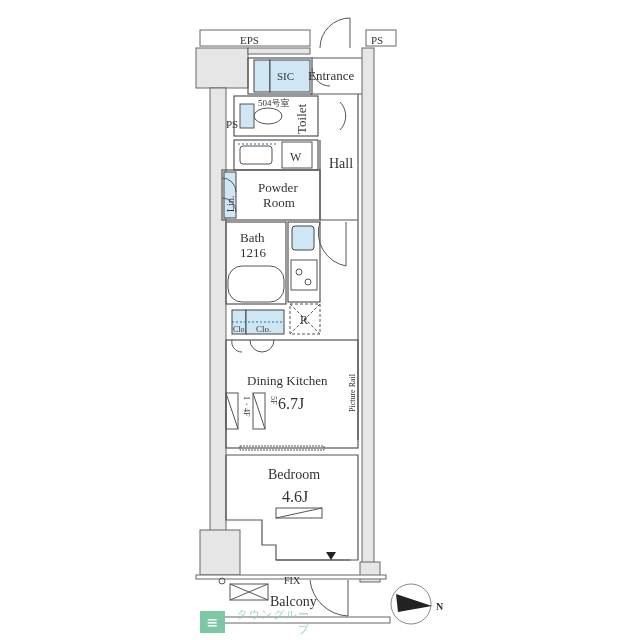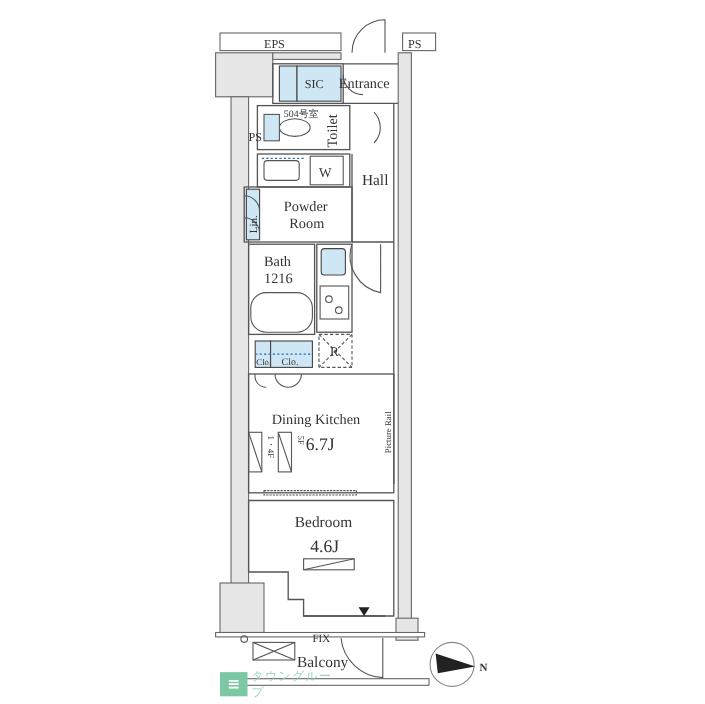--- a/index.html
+++ b/index.html
@@ -1,21 +1,21 @@
 <!DOCTYPE html>
 <html><head>
 <meta charset="utf-8">
 <style>
   html, body { margin: 0; padding: 0; background: #ffffff; }
   body { width: 641px; height: 640px; position: relative; overflow: hidden; font-family: "Liberation Serif", "DejaVu Serif", serif; color: #333; }
   #plan { position: absolute; left: 0; top: 0; }
   .lbl { font-family: "Liberation Serif", "DejaVu Serif", serif; fill: #333; }
   .logo { position: absolute; left: 200px; top: 611px; width: 110px; height: 22px; display: flex; align-items: center; }
   .logo-mark { width: 26px; height: 22px; background: #7cc8a4; display: flex; align-items: center; justify-content: center; color: #fff; font-family: "DejaVu Sans", sans-serif; font-size: 14px; font-weight: bold; }
-  .logo-text { font-family: Liberation Serif, serif; font-size: 11px; color: #8fd0b4; margin-left: 4px; letter-spacing: 1px; opacity: 0.9; }
+  .logo-text { font-family: Liberation Serif, serif; font-size: 11px; color: #8fd0b4; margin-left: 4px; letter-spacing: 1px; opacity: 0.9; text-align: right; }
 </style>
 </head>
 <body>
 
 <svg id="plan" width="641" height="640" viewBox="0 0 641 640" xmlns="http://www.w3.org/2000/svg">
 
   <g stroke="#666" stroke-width="1" fill="#e6e6e6">
 
     <rect x="200" y="30" width="110" height="16" fill="#fff"></rect>
     <rect x="196" y="48" width="52" height="40"></rect>

